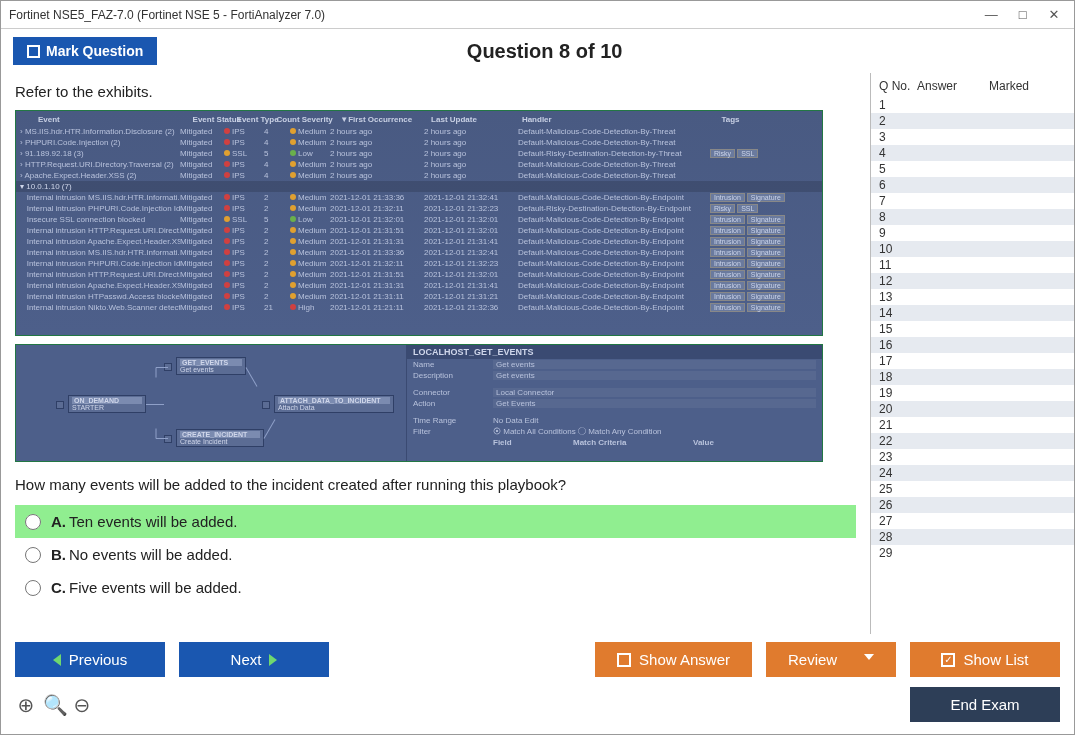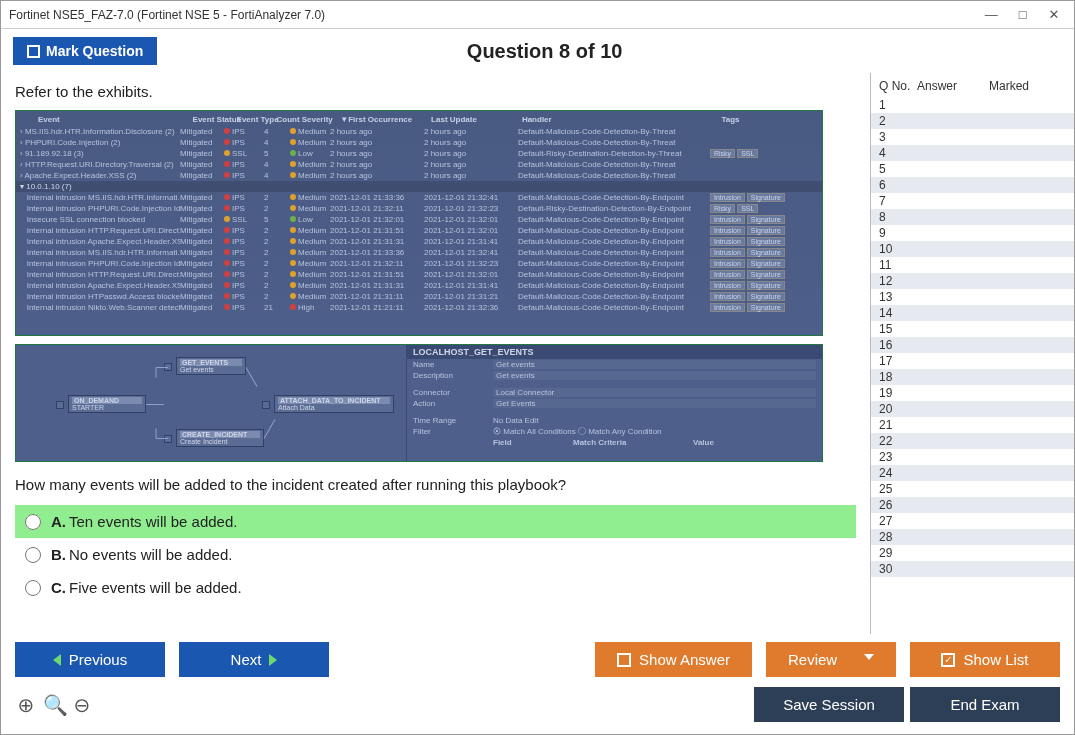--- a/index.html
+++ b/index.html
@@ -404,21 +404,20 @@
         <div class="side-row even">20</div>
         <div class="side-row">21</div>
         <div class="side-row even">22</div>
         <div class="side-row">23</div>
         <div class="side-row even">24</div>
         <div class="side-row">25</div>
         <div class="side-row even">26</div>
         <div class="side-row">27</div>
         <div class="side-row even">28</div>
         <div class="side-row">29</div>
-        <div class="side-row even">30</div>
       </div>
   </div>
 </div>
 
 <div class="btnrow">
   <button class="btn blue">
       <span class="chev left"></span>
       <span>Previous</span>
     </button>
   <button class="btn blue">
@@ -439,18 +438,15 @@
       <span>Show List</span>
     </button>
 </div>
 
 <div class="zoomrow">
   <span class="z">⊕</span>
   <span class="z">🔍</span>
   <span class="z">⊖</span>
   <div class="spacer"></div>
   <button class="btn navy" style="min-width:150px;">
-      <span>Save Session</span>
-    </button>
-  <button class="btn navy" style="min-width:150px;">
       <span>End Exam</span>
     </button>
 </div>
 
 </body></html>

